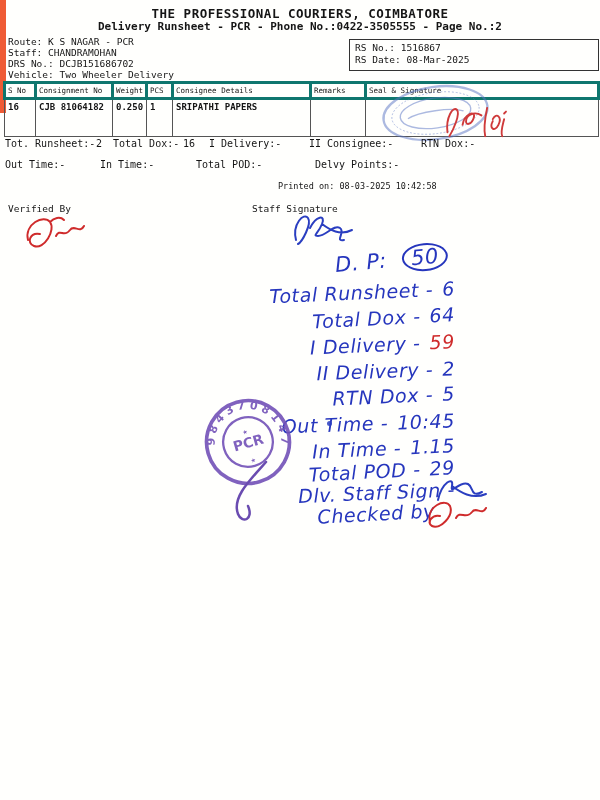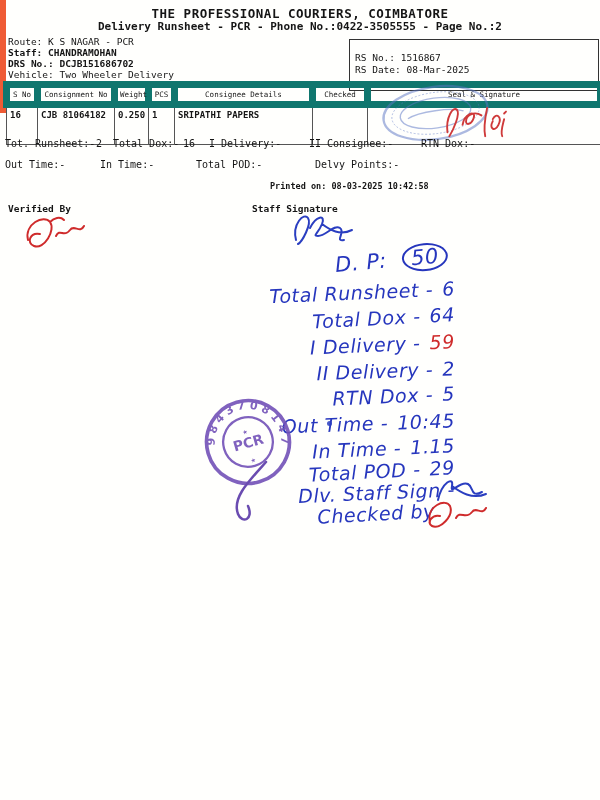--- a/index.html
+++ b/index.html
@@ -1,27 +1,27 @@
 <!DOCTYPE html>
 <html><head>
 <meta charset="utf-8">
 <style>
   html,body{margin:0;padding:0;background:#fff;}
   .page{position:relative;width:600px;height:800px;background:#fffffd;overflow:hidden;
         font-family:"DejaVu Sans Mono",monospace;color:#151515;}
   .abs{position:absolute;}
-  .b{font-weight:bold;}
+  .b{font-weight:normal;}
   .center{width:600px;text-align:center;}
   .pr9{font-size:9.5px;}
   .pr85{font-size:8.5px;}
   .title{font-size:12.5px;font-weight:bold;letter-spacing:.5px;}
   .subtitle{font-size:11px;font-weight:bold;}
-  .rsbox{border:1px solid #333;width:238px;height:26px;padding:12px 5px;font-size:9.5px;line-height:12px;}
+  .rsbox{border:1px solid #333;width:238px;height:26px;padding:2px 5px;font-size:9.5px;line-height:12px;}
   table.doc{border-collapse:collapse;table-layout:fixed;width:594px;}
-  table.doc th{border:7px solid #0f766e;font-size:7.5px;font-weight:normal;padding:1px 2px;text-align:center;height:11px;}
+  table.doc th{border:3px solid #0f766e;font-size:7.5px;font-weight:normal;padding:1px 2px;text-align:left;height:11px;}
   table.doc td{border:1px solid #555;font-size:9px;font-weight:bold;padding:2px 3px;vertical-align:top;height:32px;}
   .sum{font-size:10px;font-weight:normal;white-space:nowrap;}
   .hand{font-family:"DejaVu Sans",sans-serif;font-style:italic;color:#2636bd;letter-spacing:.6px;}
   .hand-line{font-size:19px;transform:rotate(-2.5deg);white-space:nowrap;}
   .hand-val{margin-left:9px;}
   .red-ink{color:#cf2b2b;}
   .circle50{display:inline-block;border:2px solid #2636bd;border-radius:50%;padding:0 7px;margin-left:8px;}
   .orange-strip{left:0;top:0;width:6px;height:113px;background:#ef5b35;}
   .pen-dot{width:5px;height:5px;border-radius:50%;background:#2a3ec0;opacity:.85;}
   svg{display:block;}
@@ -56,21 +56,21 @@
         <col style="width:55px">
         <col style="width:233px">
     </colgroup>
     <tbody>
         <tr>
       <th>S No</th>
       <th>Consignment No</th>
       <th>Weight</th>
       <th>PCS</th>
       <th>Consignee Details</th>
-      <th>Checked</th>
+      <th>Remarks</th>
       <th>Seal &amp; Signature</th>
     </tr>
     <tr>
       <td>16</td>
       <td>CJB 81064182</td>
       <td>0.250</td>
       <td>1</td>
       <td>SRIPATHI PAPERS</td>
       <td></td>
       <td></td>
@@ -99,21 +99,21 @@
   <span class="abs sum" style="left:183px;top:138px;">16</span>
   <span class="abs sum" style="left:209px;top:138px;">I Delivery:-</span>
   <span class="abs sum" style="left:309px;top:138px;">II Consignee:-</span>
   <span class="abs sum" style="left:421px;top:138px;">RTN Dox:-</span>
 
   <span class="abs sum" style="left:5px;top:159px;">Out Time:-</span>
   <span class="abs sum" style="left:100px;top:159px;">In Time:-</span>
   <span class="abs sum" style="left:196px;top:159px;">Total POD:-</span>
   <span class="abs sum" style="left:300px;top:159px;padding-left:15px;">Delvy Points:-</span>
 
-  <span class="abs pr85 b" style="left:270px;top:181px;">Printed on: 08-03-2025 10:42:58</span>
+  <span class="abs pr85 b" style="left:278px;top:181px;">Printed on: 08-03-2025 10:42:58</span>
 
   <span class="abs pr9 b" style="left:8px;top:203px;">Verified By</span>
   <span class="abs pr9 b" style="left:252px;top:203px;">Staff Signature</span>
 
   <div class="abs" style="left:20px;top:210px;width:70px;height:48px;">
     <svg viewBox="0 0 70 48" width="70" height="48">
       <path d="M8,30 C4,14 24,4 30,12 C36,20 24,40 14,36 C6,33 10,22 20,24 M36,26 C40,18 44,28 50,20 C54,14 60,24 64,16 M30,12 C34,8 40,6 44,10" stroke="#cf2b2b" stroke-width="2" fill="none" stroke-linecap="round"></path>
     </svg>
   </div>
 

